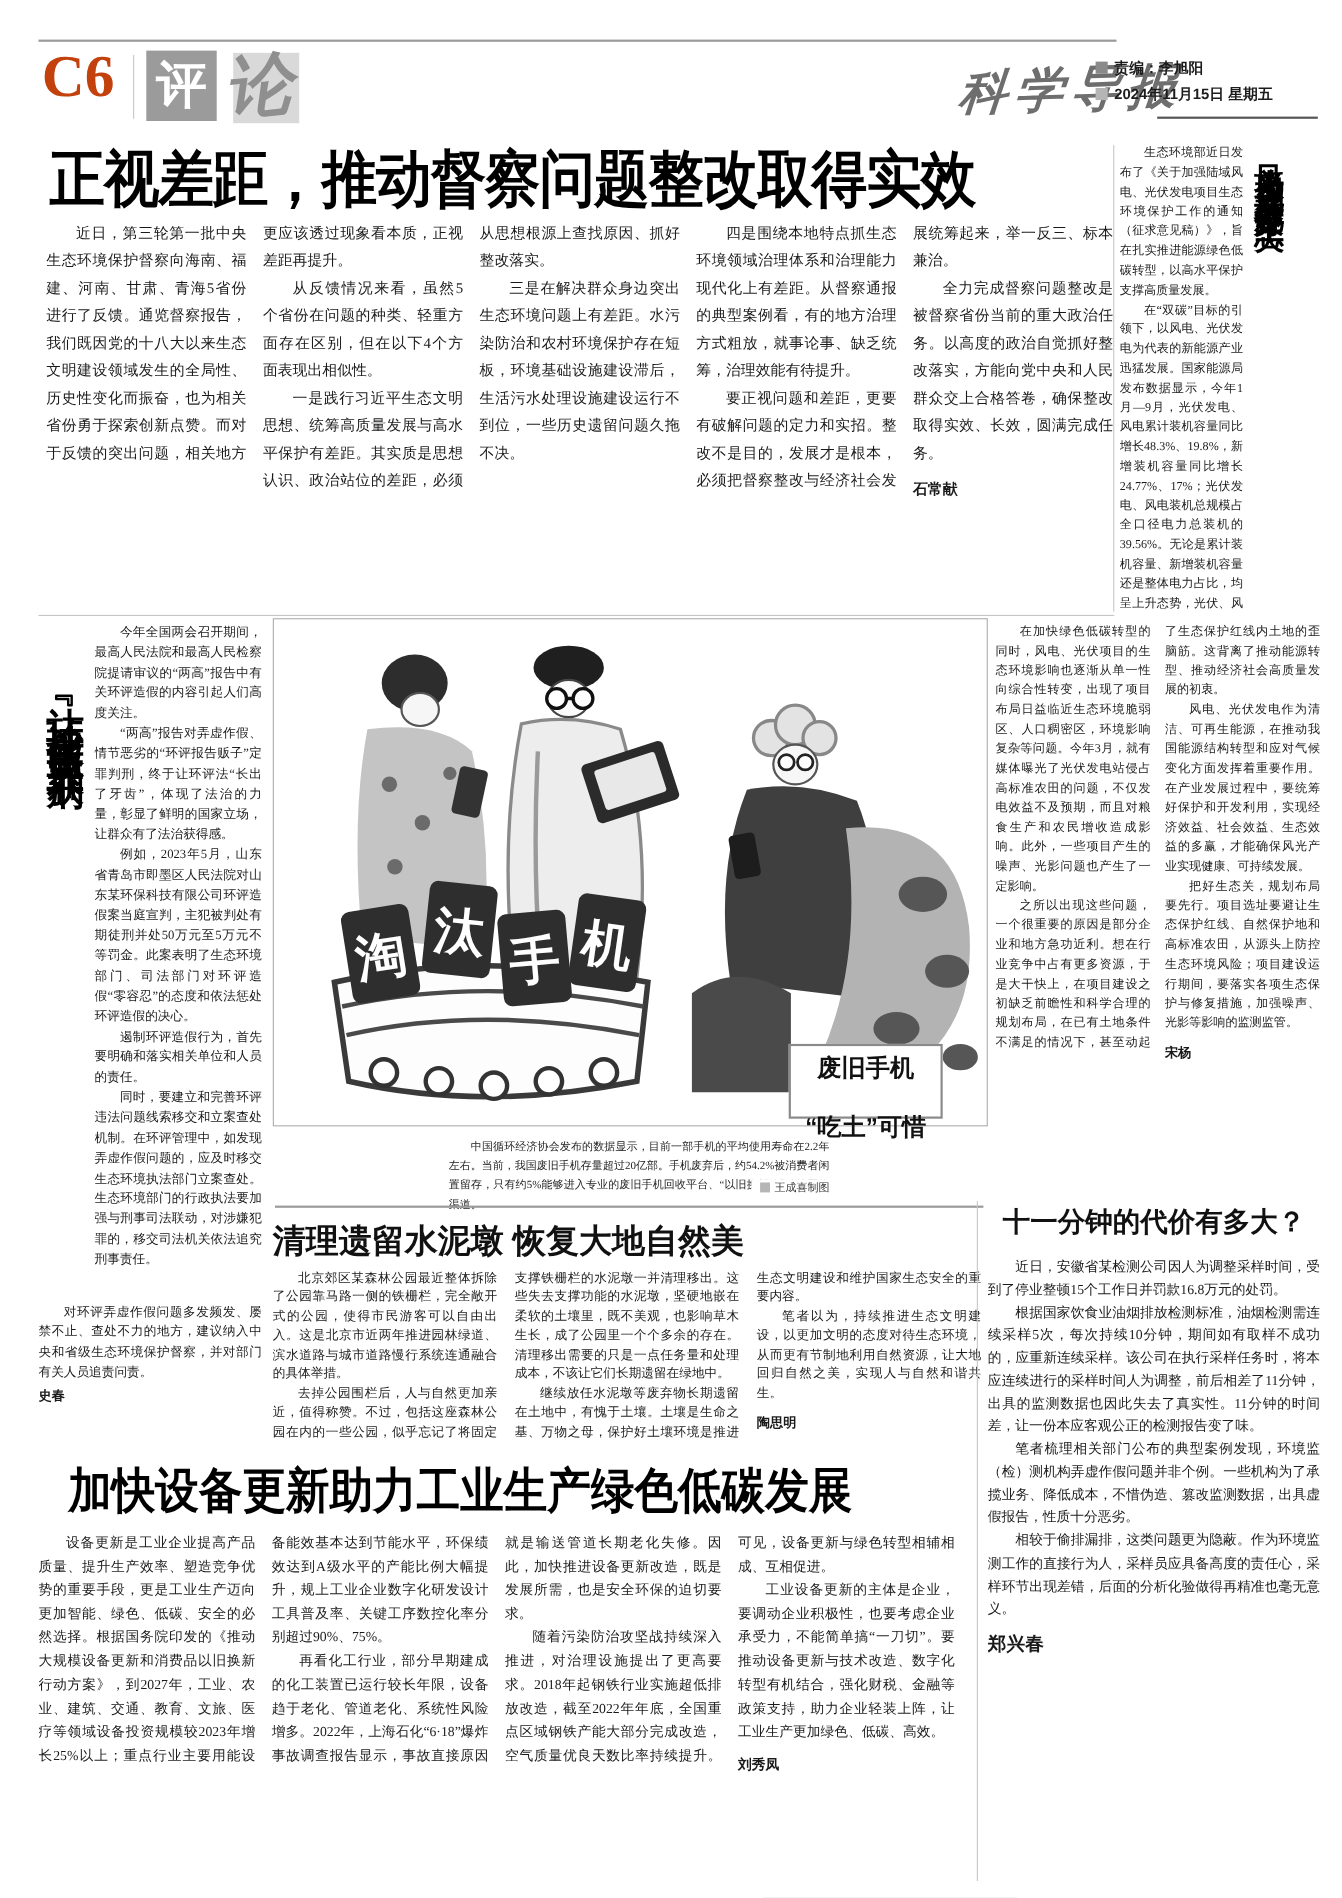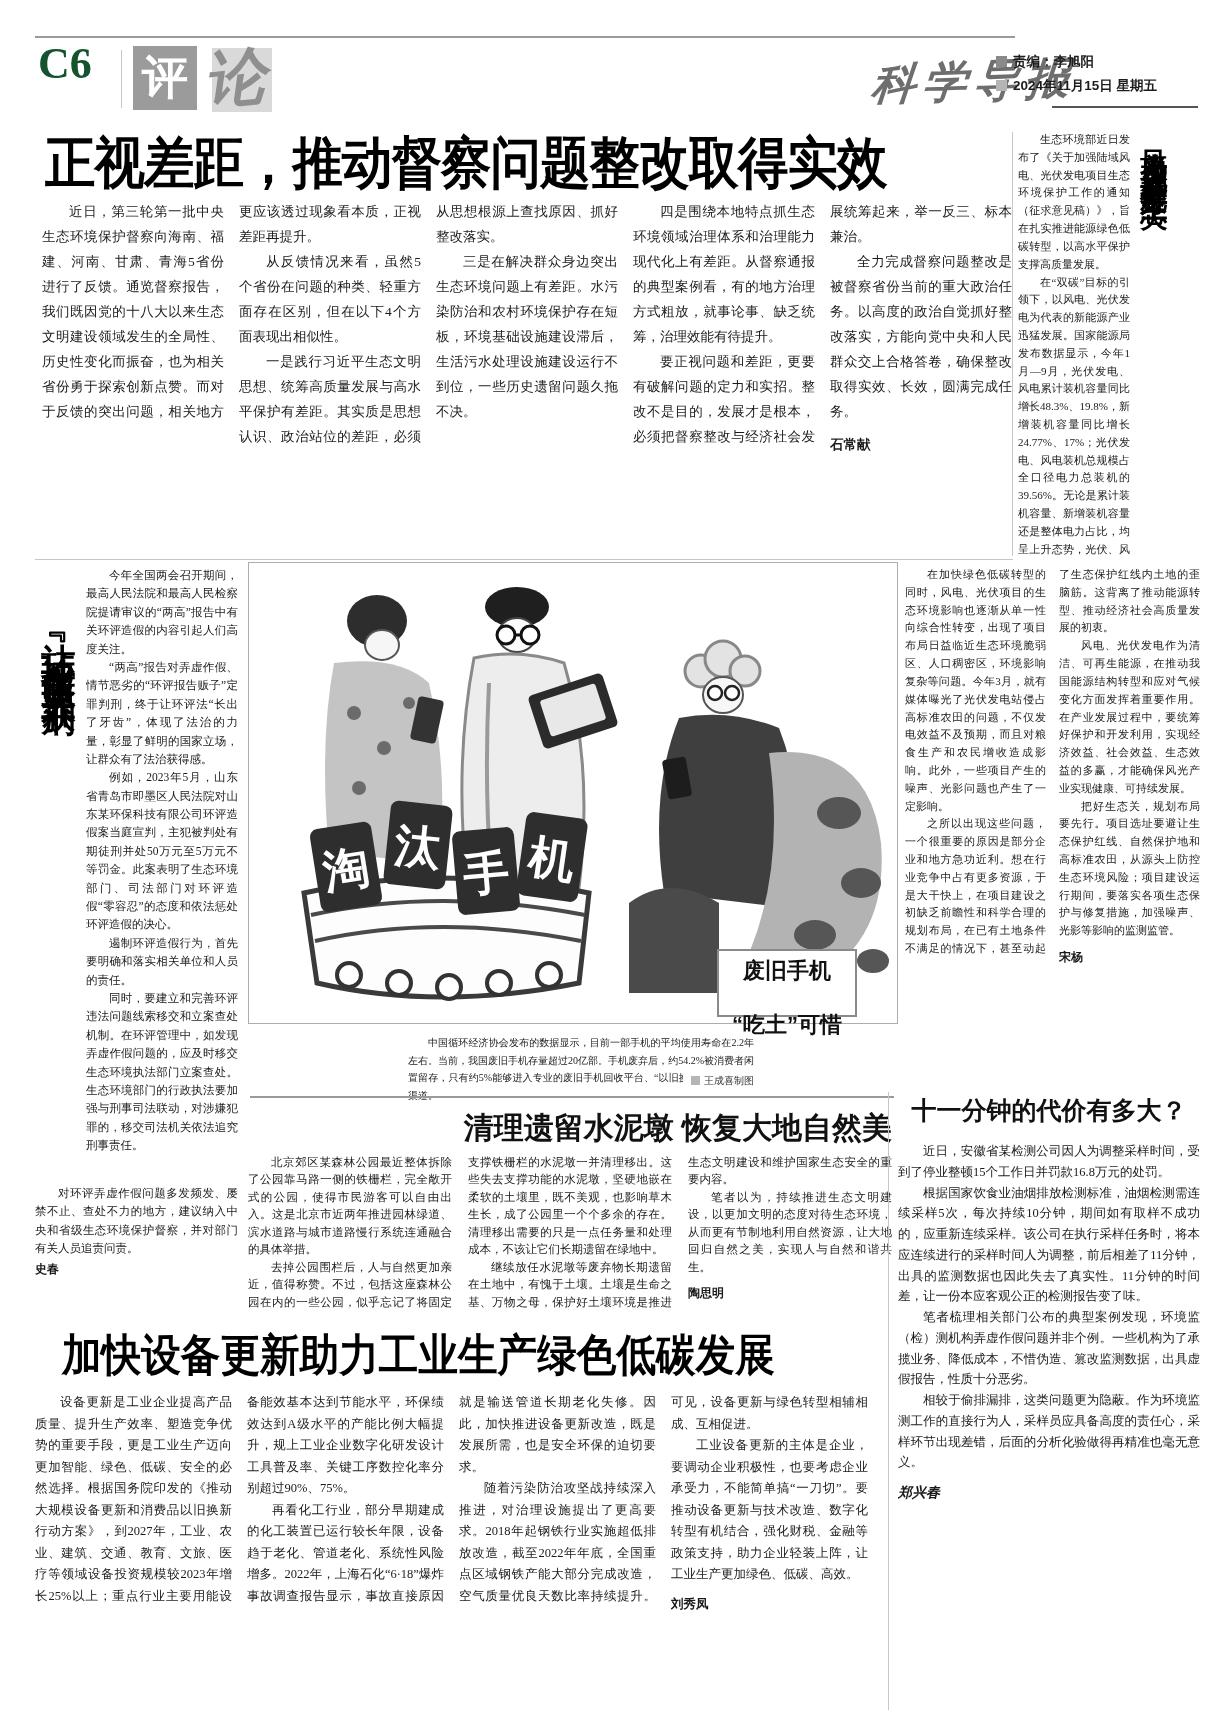--- a/index.html
+++ b/index.html
@@ -3,34 +3,34 @@
 <meta charset="utf-8">
 <style>
   html,body{margin:0;padding:0;background:#e9e9e9;}
   .sheet{position:relative;width:1220px;height:1725px;background:#ffffff;margin:0 auto;overflow:hidden;
          font-family:"Liberation Serif","DejaVu Serif",serif;color:#161616;}
   .abs{position:absolute;}
   .sans{font-family:"Liberation Sans","DejaVu Sans",sans-serif;}
   .rule{background:#9a9a9a;}
   .hairline{background:#c6c6c6;}
   
-  .pageno{font-size:44px;font-weight:bold;font-family:"Liberation Serif",serif;color:#14532d;}
+  .pageno{font-size:54px;font-weight:bold;font-family:"Liberation Serif",serif;color:#c2410c;}
   .ping-box{width:64px;height:64px;background:#9b9b9b;display:flex;align-items:center;justify-content:center;}
   .ping-box span{color:#fff;font-size:46px;font-weight:900;font-family:"Liberation Sans",sans-serif;}
   .lun-box{width:60px;height:64px;background:#d9d9d9;}
   .lun-glyph{font-size:62px;color:#8f8f8f;font-style:italic;font-weight:bold;transform:rotate(-6deg);}
   .masthead{font-size:44px;font-weight:bold;font-style:italic;color:#6e6e6e;letter-spacing:7px;
             transform:skewX(-7deg) rotate(-2deg);white-space:nowrap;}
   .pubinfo{font-size:13.5px;font-weight:bold;color:#1c1c1c;line-height:1.8;font-family:"Liberation Sans",sans-serif;white-space:nowrap;}
   .sq{display:inline-block;width:11px;height:11px;margin-right:6px;vertical-align:-1px;}
   
   .headline-main{font-size:56px;font-weight:900;color:#000;letter-spacing:-1px;white-space:nowrap;
                  transform:scaleX(.9);transform-origin:left center;}
   .headline-xl{font-size:44px;font-weight:900;color:#000;white-space:nowrap;transform:scaleX(.9);transform-origin:left center;}
-  .headline-md{font-size:30px;font-weight:900;color:#111;text-align:right;white-space:nowrap;}
+  .headline-md{font-size:30px;font-weight:900;color:#111;text-align:left;white-space:nowrap;}
   .headline-sm{font-size:25px;font-weight:900;color:#111;text-align:center;white-space:nowrap;}
   .vhead{writing-mode:vertical-rl;font-weight:900;color:#000;}
   
   .bodytext{text-align:justify;color:#1a1a1a;}
   .bodytext p{margin:0;text-indent:2em;}
   .byline{font-weight:bold;padding-right:4px;margin-top:8px;}
   .cols5{column-count:5;column-gap:15px;}
   .cols4{column-count:4;column-gap:15px;}
   .cols3{column-count:3;column-gap:16px;}
   .cols2{column-count:2;column-gap:13px;}
@@ -211,17 +211,17 @@
   <div class="abs hairline" style="left:888px;top:1092px;width:1px;height:618px;"></div>
   <div class="abs" style="left:898px;top:1094px;width:302px;">
     <div class="headline-sm sans">十一分钟的代价有多大？</div>
     <div class="bodytext clip" style="margin-top:14px;height:566px;font-size:12.5px;line-height:1.66;">
       <div>
           <p>近日，安徽省某检测公司因人为调整采样时间，受到了停业整顿15个工作日并罚款16.8万元的处罚。</p>
           <p>根据国家饮食业油烟排放检测标准，油烟检测需连续采样5次，每次持续10分钟，期间如有取样不成功的，应重新连续采样。该公司在执行采样任务时，将本应连续进行的采样时间人为调整，前后相差了11分钟，出具的监测数据也因此失去了真实性。11分钟的时间差，让一份本应客观公正的检测报告变了味。</p>
           <p>笔者梳理相关部门公布的典型案例发现，环境监（检）测机构弄虚作假问题并非个例。一些机构为了承揽业务、降低成本，不惜伪造、篡改监测数据，出具虚假报告，性质十分恶劣。</p>
           <p>相较于偷排漏排，这类问题更为隐蔽。作为环境监测工作的直接行为人，采样员应具备高度的责任心，采样环节出现差错，后面的分析化验做得再精准也毫无意义。</p>
         </div>
-      <div class="byline" style="font-size:14px;font-style:italic;">郑兴春</div>
+      <div class="byline" style="font-size:17px;">郑兴春</div>
     </div>
   </div>
 
 </div>
 
 </body></html>

